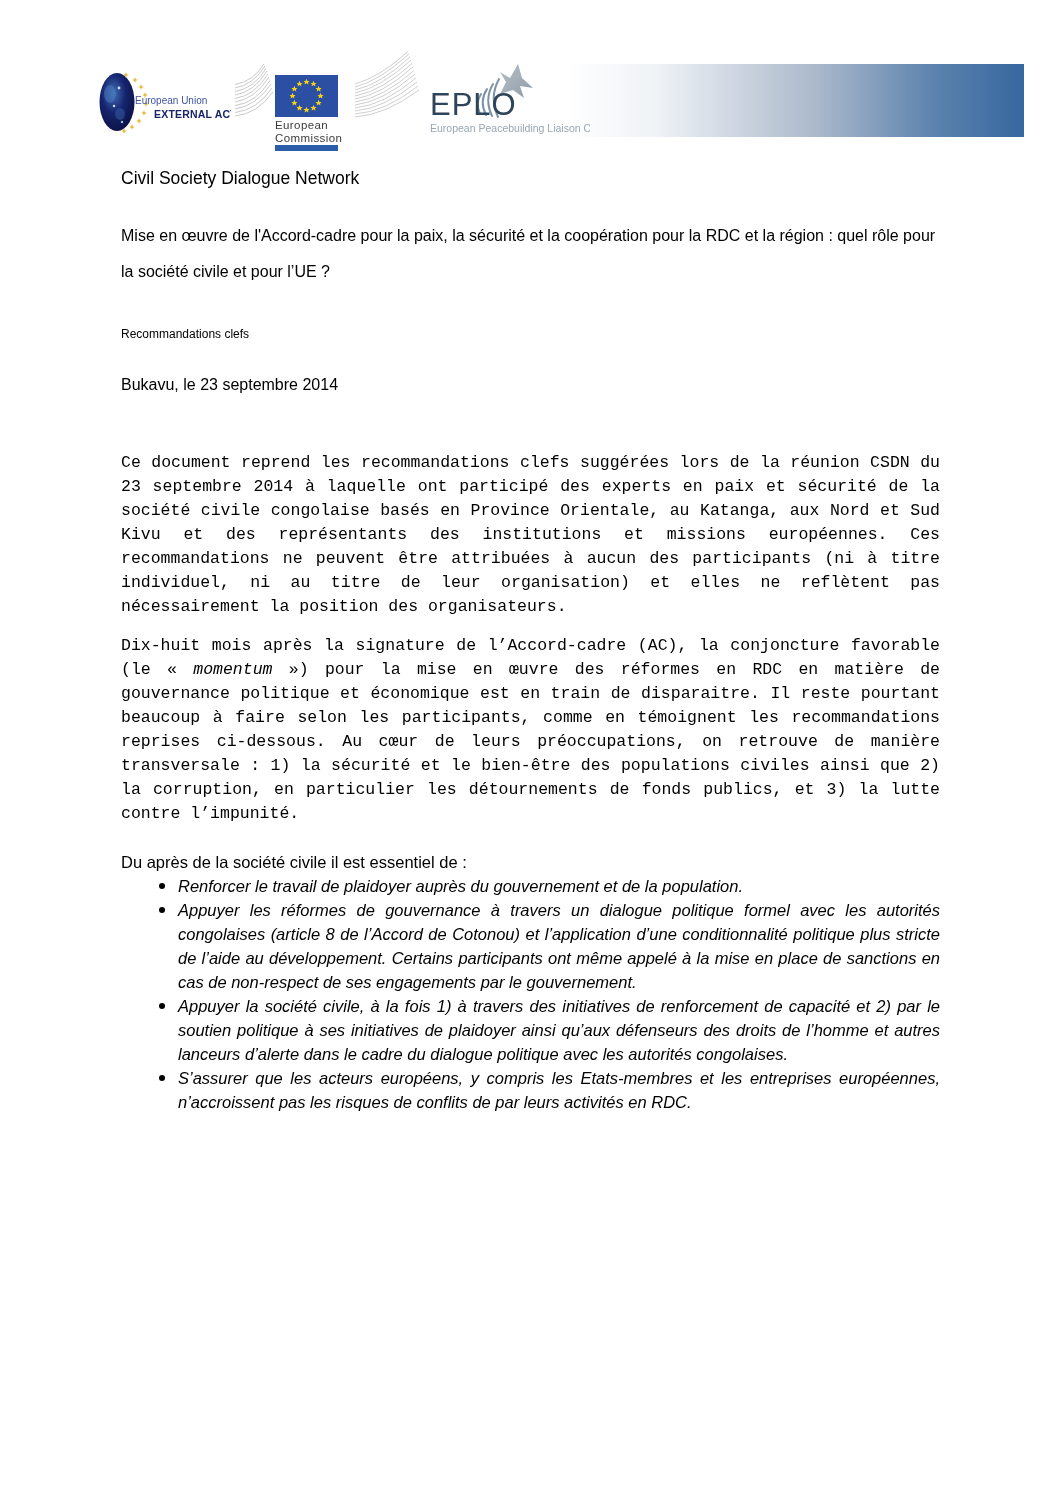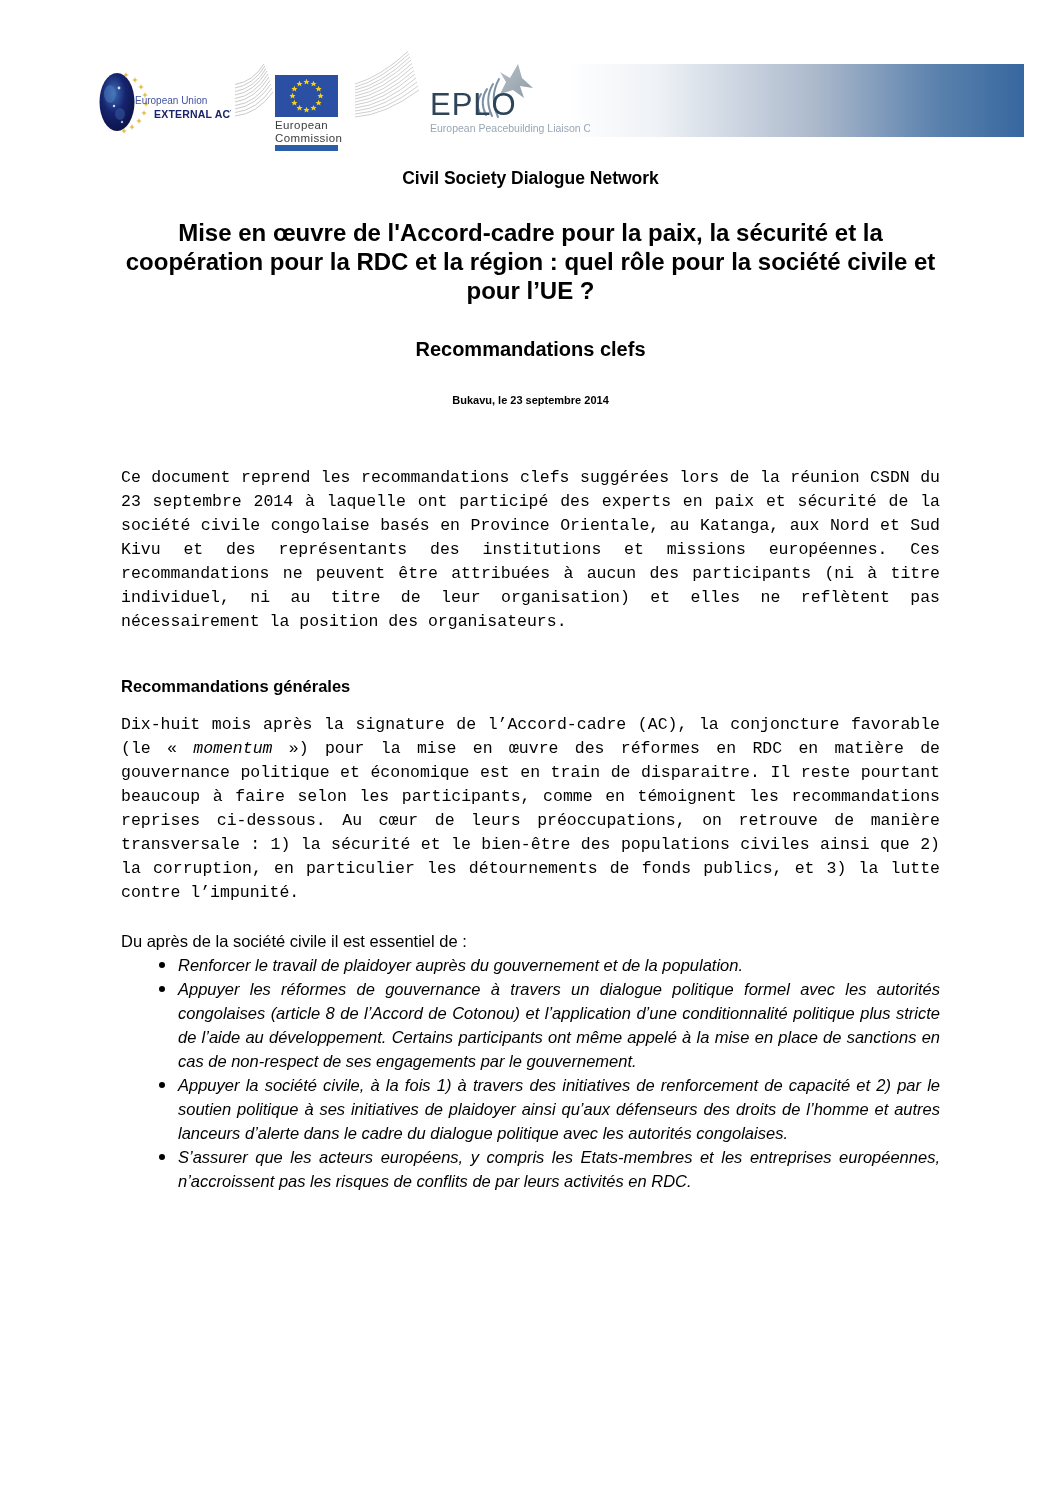--- a/index.html
+++ b/index.html
@@ -19,25 +19,25 @@
   .logo-ec    { position:absolute; left:235px; top:48px; }
   .logo-eplo  { position:absolute; left:430px; top:58px; }
   .logo-eeas text, .logo-ec text, .logo-eplo text { font-family:"Liberation Sans", sans-serif; }
   .eplo-acro  { font-family:"Liberation Serif", serif; }
   
   .content {
     position:absolute; left:121px; top:160px; width:819px;
     font-size:16.5px; line-height:24px;
   }
   .content p { margin:0; }
-  .t-center { text-align:center; font-weight:bold; }
+  .t-center { font-weight:normal; }
   .t-network { font-size:17.5px; margin-top:6px !important; }
-  .t-main    { font-size:24px;   margin-top:28px !important; line-height:29px; }
-  .t-clefs   { font-size:20px; margin-top:32px !important; }
-  .t-date    { font-size:11px;   margin-top:27px !important; }
+  .t-main    { font-size:16px;   margin-top:28px !important; line-height:36px; }
+  .t-clefs   { font-size:12px; margin-top:32px !important; }
+  .t-date    { font-size:16px;   margin-top:27px !important; }
   .p-just { text-align:justify;font-family:Liberation Mono, monospace; }
   .intro   { margin-top:54px !important; }
   .h-gen   { font-weight:bold; margin-top:40px !important; }
   .p-dix   { margin-top:15px !important; }
   .p-dav   { margin-top:12px !important; }
   .lead    { margin-top:24px !important; }
   .lead2   { margin-top:18px !important; }
   ul.doc-list { list-style:none; margin:0; padding:0;font-style:italic; }
   ul.doc-list li {
     position:relative; padding-left:57px; text-align:justify;
@@ -162,21 +162,20 @@
     <p class="t-center t-network">Civil Society Dialogue Network</p>
 
     <p class="t-center t-main">Mise en œuvre de l'Accord-cadre pour la paix, la sécurité et la coopération pour la RDC et la région : quel rôle pour la société civile et pour l’UE ?</p>
 
     <p class="t-center t-clefs">Recommandations clefs</p>
 
     <p class="t-center t-date">Bukavu, le 23 septembre 2014</p>
 
     <p class="p-just intro">Ce document reprend les recommandations clefs suggérées lors de la réunion CSDN du 23 septembre 2014 à laquelle ont participé des experts en paix et sécurité de la société civile congolaise basés en Province Orientale, au Katanga, aux Nord et Sud Kivu et des représentants des institutions et missions européennes. Ces recommandations ne peuvent être attribuées à aucun des participants (ni à titre individuel, ni au titre de leur organisation) et elles ne reflètent pas nécessairement la position des organisateurs.</p>
 
-    <p class="h-gen">Recommandations générales</p>
 
     <p class="p-just p-dix"><span>Dix-huit mois après la signature de l’Accord-cadre (AC), la conjoncture favorable (le « </span><span class="it">momentum</span><span> ») pour la mise en œuvre des réformes en RDC en matière de gouvernance politique et économique est en train de disparaitre. Il reste pourtant beaucoup à faire selon les participants, comme en témoignent les recommandations reprises ci-dessous. Au cœur de leurs préoccupations, on retrouve de manière transversale : 1) la sécurité et le bien-être des populations civiles ainsi que 2) la corruption, en particulier les détournements de fonds publics, et 3) la lutte contre l’impunité.</span></p>
 
 
     <p class="lead">Du après de la société civile il est essentiel de :</p>
 
     <ul class="doc-list">
       <li>Renforcer le travail de plaidoyer auprès du gouvernement et de la population.</li>
     </ul>
 

